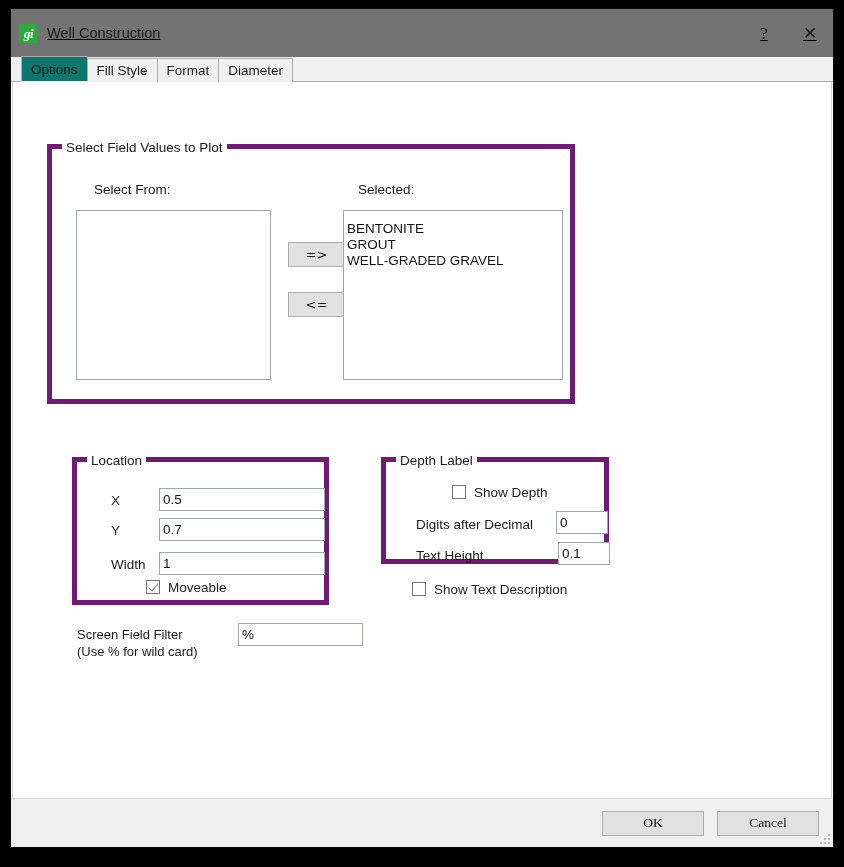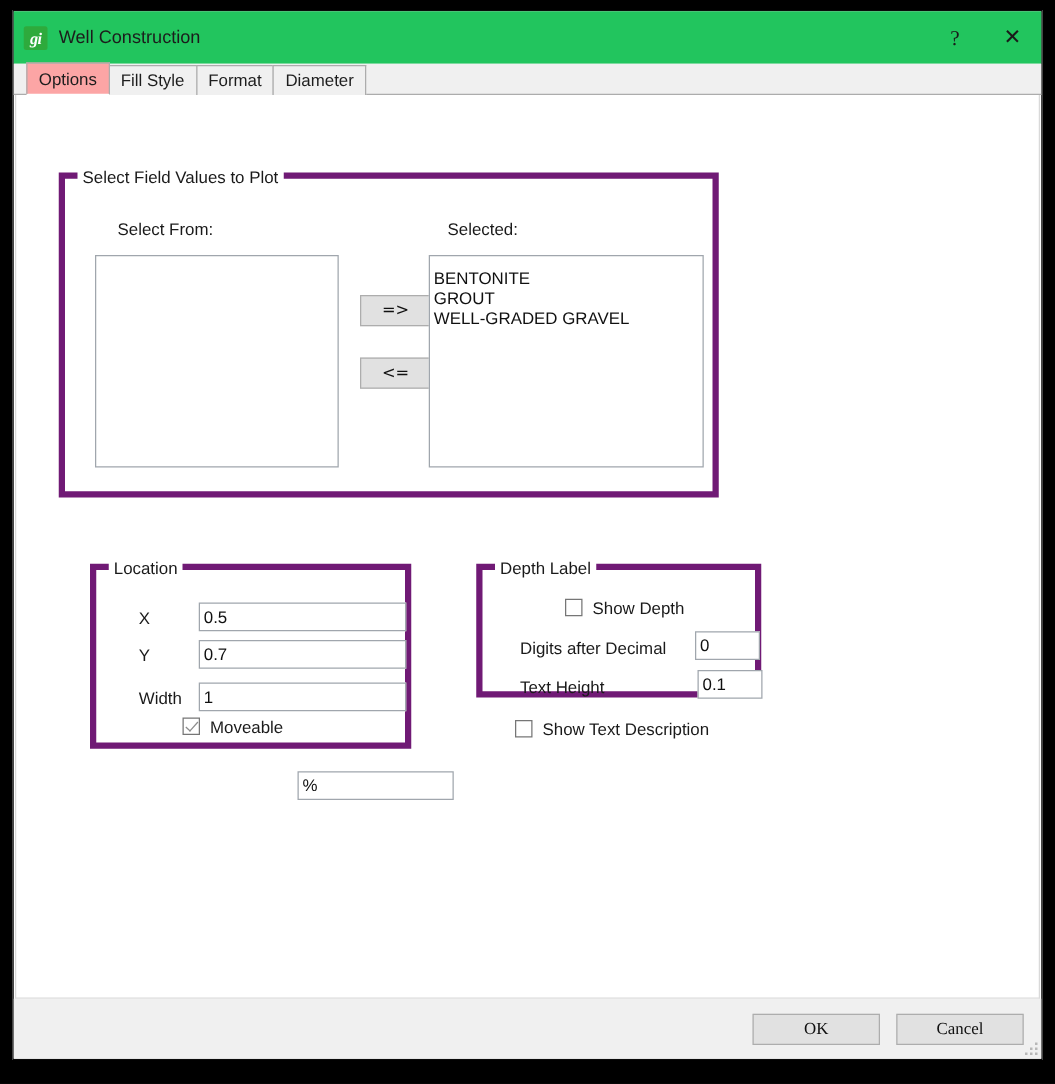--- a/index.html
+++ b/index.html
@@ -18,25 +18,26 @@
   
   .window {
     position: absolute;
     left: 10px; top: 8px;
     width: 824px; height: 840px;
     background: #ffffff;
     border: 1px solid #0a0a0a;
     display: flex; flex-direction: column;
   }
   .titlebar {
-    height: 42px;
-    background: #22c55e;
+    height: 48px;
+    background: #737373;
     display: flex; align-items: center;
     flex: 0 0 auto;
     position: relative;
+    text-decoration: underline;
   }
   .app-icon {
     width: 19px; height: 19px;
     margin-left: 8px; margin-right: 9px;
     background: #2eaa3c;
     border-radius: 2px;
     position: relative;
     flex: 0 0 auto;
   }
   .app-icon .glyph {
@@ -90,21 +91,21 @@
     display: flex; align-items: center;
     border: 1px solid #acacac;
     border-bottom: none;
     background: #f0f0f0;
     margin-right: -1px;
     cursor: default;
     position: relative;
     top: 1px;
   }
   .tab.active {
-    background: #fca5a5;
+    background: #0f766e;
     height: 26px;
     z-index: 3;
     top: 1px;
     border-bottom: 1px solid #ffffff;
   }
   
   .content {
     flex: 1 1 auto;
     background: #ffffff;
     border: 1px solid #d9d9d9;
@@ -308,20 +309,24 @@
 
         <span class="lbl" style="left:30px; top:86px;">Text Height</span>
         <input class="tf" style="left: 172px; top: 80px; width: 52px; height: 23px;" value="0.1">
       </div>
 
       <div class="cb-wrap" style="left:364px; top:500px;">
         <span class="cb"></span>
         <span class="cb-label">Show Text Description</span>
       </div>
 
+      <div class="multi-lbl" style="left:64px; top:544px;">
+        <div>Screen Field Filter</div>
+        <div>(Use % for wild card)</div>
+      </div>
       <input class="tf" style="left: 225px; top: 541px; width: 125px; height: 23px;" value="%">
 
     </div>
 
     <div class="footer">
       <div class="btn">OK</div>
       <div class="btn">Cancel</div>
       <div class="grip">
         <i style="right:0px; bottom:0px;"></i>
           <i style="right:4px; bottom:0px;"></i>

